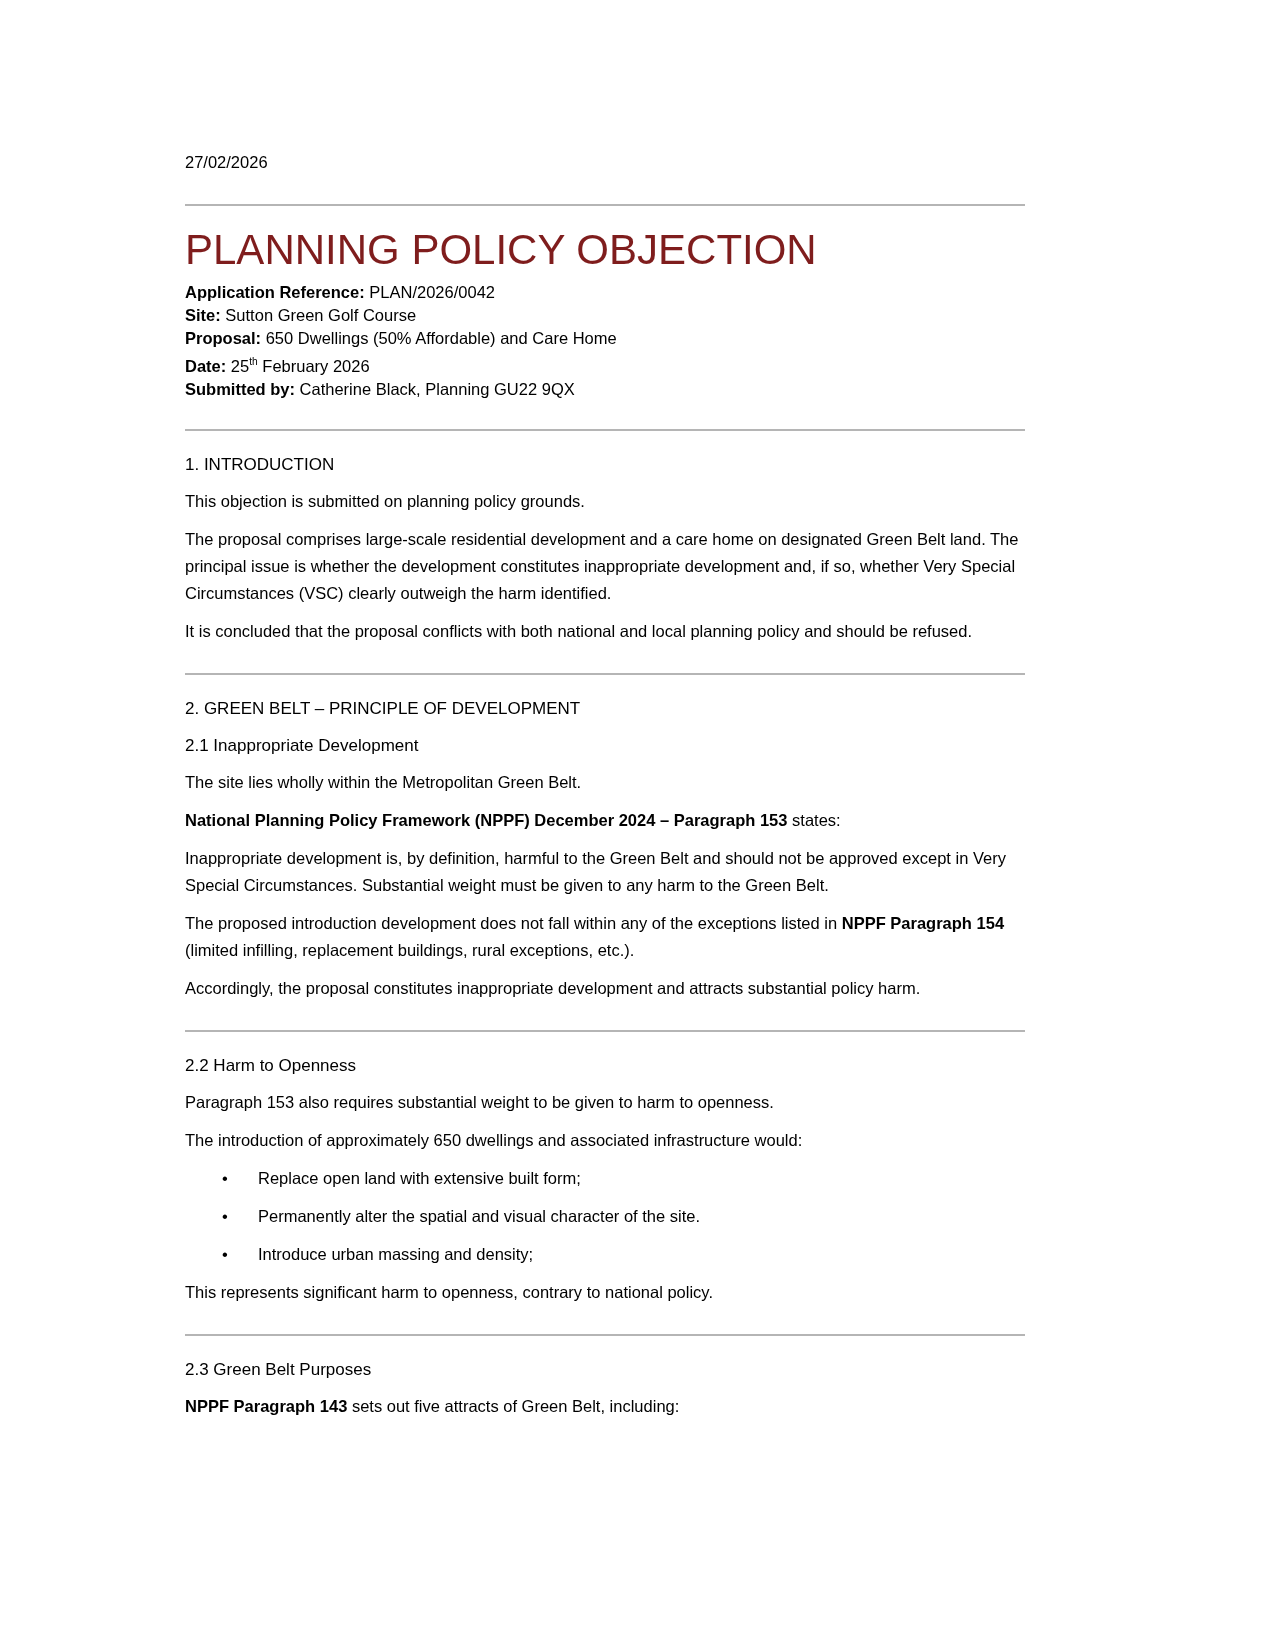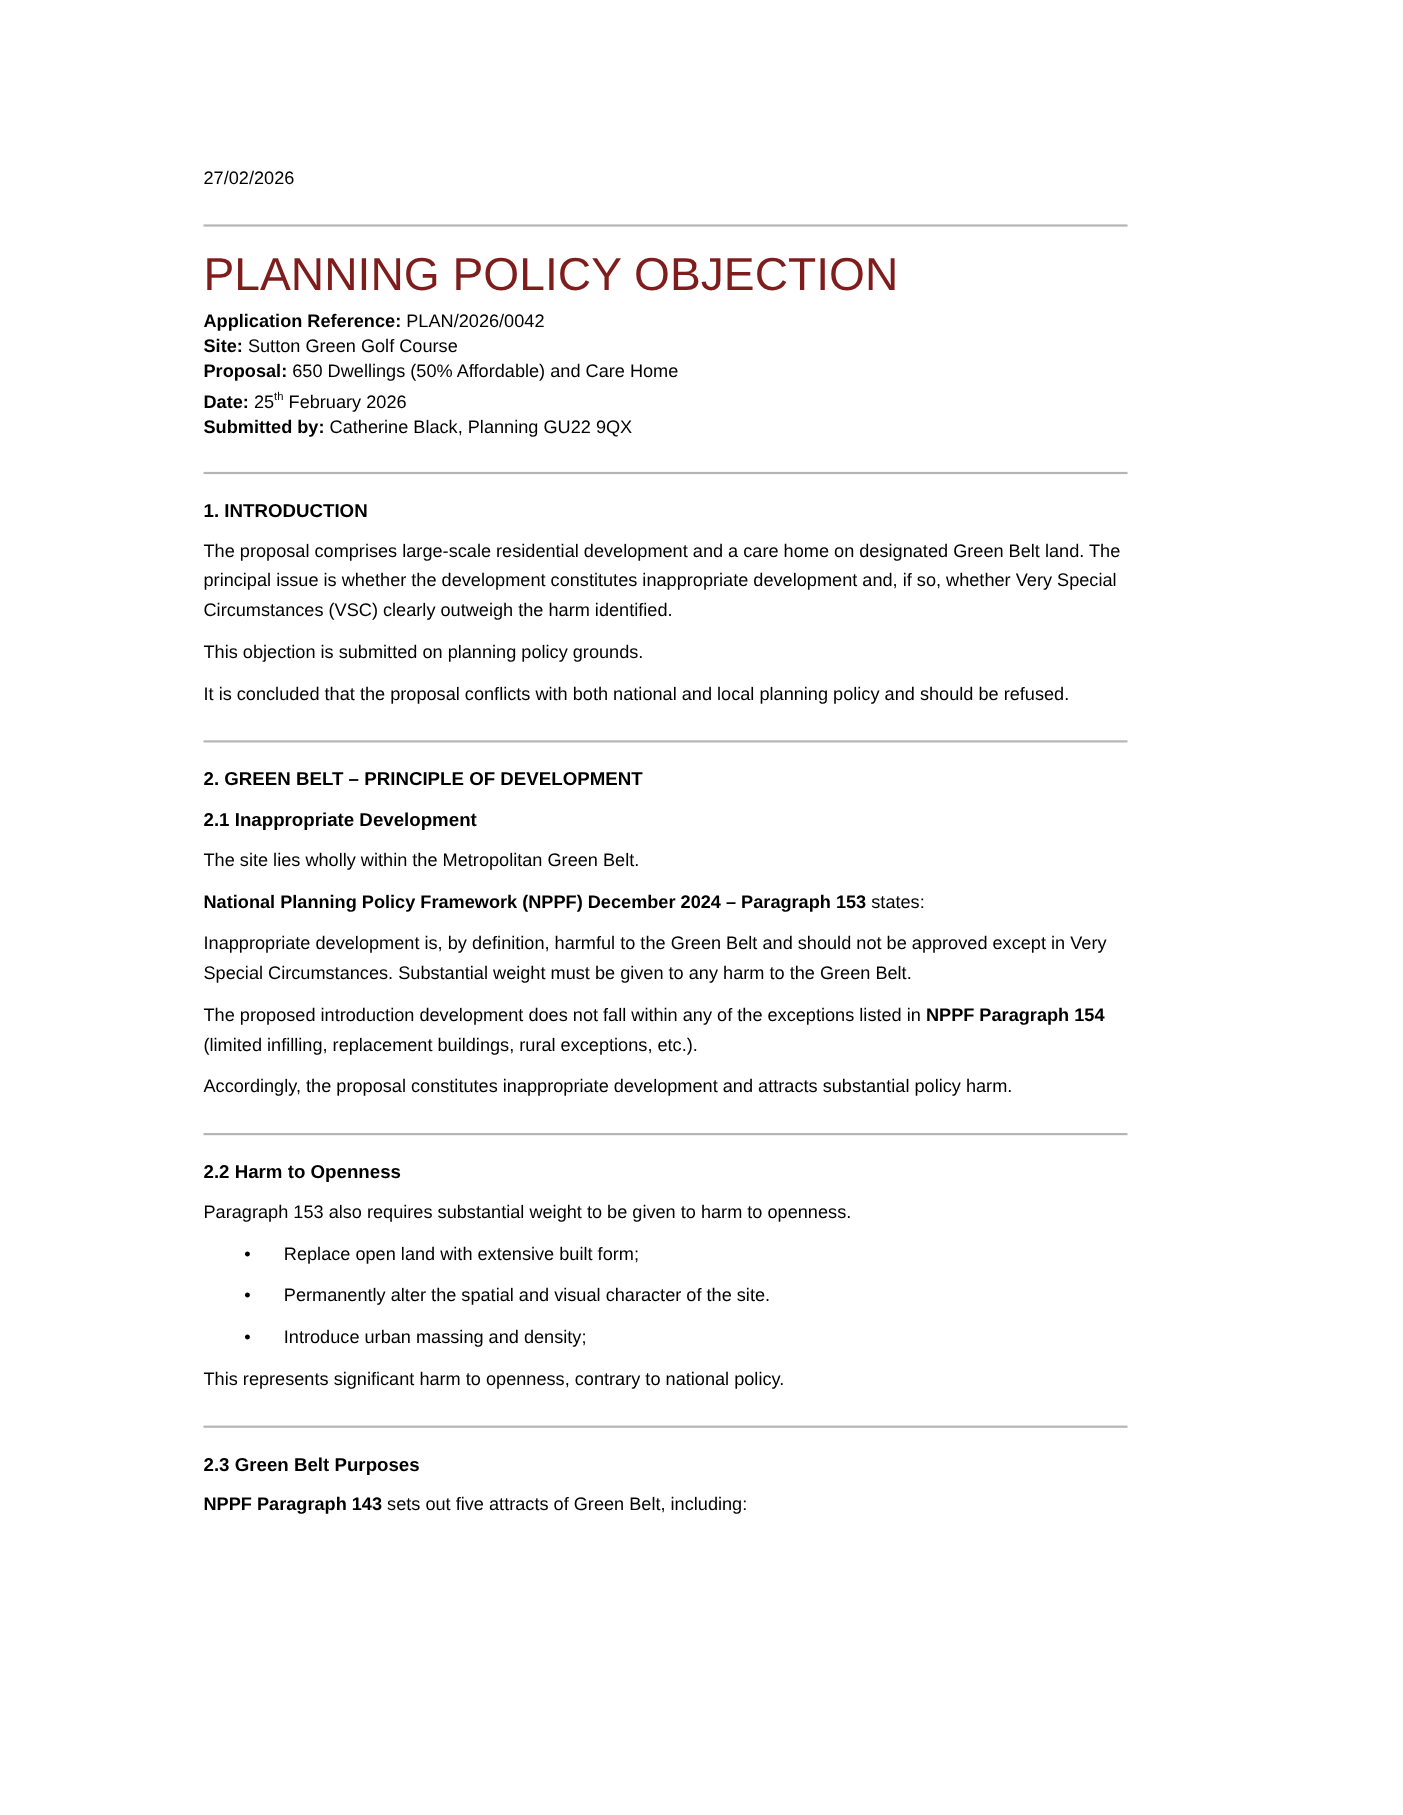--- a/index.html
+++ b/index.html
@@ -42,21 +42,21 @@
   }
   .meta {
     font-size: 16.5px;
     line-height: 23px;
     margin: 0;
   }
   .meta strong { font-weight: 700; }
   .section-heading,
   .sub-heading {
     font-size: 17px;
-    font-weight: 700;
+    font-weight: 400;
     line-height: 27px;
     margin: 0 0 10px 0;
   }
   .body-text {
     font-size: 16.5px;
     line-height: 27px;
     margin: 0 0 11px 0;
   }
   .body-text strong { font-weight: 700; }
   .bullet-list {
@@ -94,39 +94,40 @@
 
   <p class="meta"><strong>Application Reference:</strong><span> PLAN/2026/0042</span></p>
   <p class="meta"><strong>Site:</strong><span> Sutton Green Golf Course</span></p>
   <p class="meta"><strong>Proposal:</strong><span> 650 Dwellings (50% Affordable) and Care Home</span></p>
   <p class="meta"><strong>Date:</strong><span> 25</span><sup>th</sup><span> February 2026</span></p>
   <p class="meta"><strong>Submitted by:</strong><span> Catherine Black, Planning GU22 9QX</span></p>
 
   <hr class="rule">
 
   <h2 class="section-heading">1. INTRODUCTION</h2>
+  <p class="body-text">This objection is submitted on planning policy grounds.</p>
   <p class="body-text">The proposal comprises large-scale residential development and a care home on designated Green Belt land. The principal issue is whether the development constitutes inappropriate development and, if so, whether Very Special Circumstances (VSC) clearly outweigh the harm identified.</p>
-  <p class="body-text">This objection is submitted on planning policy grounds.</p>
   <p class="body-text">It is concluded that the proposal conflicts with both national and local planning policy and should be refused.</p>
 
   <hr class="rule">
 
   <h2 class="section-heading">2. GREEN BELT – PRINCIPLE OF DEVELOPMENT</h2>
 
   <h3 class="sub-heading">2.1 Inappropriate Development</h3>
   <p class="body-text">The site lies wholly within the Metropolitan Green Belt.</p>
   <p class="body-text"><strong>National Planning Policy Framework (NPPF) December 2024 – Paragraph 153</strong><span> states:</span></p>
   <p class="body-text">Inappropriate development is, by definition, harmful to the Green Belt and should not be approved except in Very Special Circumstances. Substantial weight must be given to any harm to the Green Belt.</p>
   <p class="body-text"><span>The proposed introduction development does not fall within any of the exceptions listed in </span><strong>NPPF Paragraph 154</strong><span> (limited infilling, replacement buildings, rural exceptions, etc.).</span></p>
   <p class="body-text">Accordingly, the proposal constitutes inappropriate development and attracts substantial policy harm.</p>
 
   <hr class="rule">
 
   <h3 class="sub-heading">2.2 Harm to Openness</h3>
   <p class="body-text">Paragraph 153 also requires substantial weight to be given to harm to openness.</p>
+  <p class="body-text">The introduction of approximately 650 dwellings and associated infrastructure would:</p>
   <ul class="bullet-list">
     <li>Replace open land with extensive built form;</li>
     <li>Permanently alter the spatial and visual character of the site.</li>
     <li>Introduce urban massing and density;</li>
   </ul>
   <p class="body-text">This represents significant harm to openness, contrary to national policy.</p>
 
   <hr class="rule">
 
   <h3 class="sub-heading">2.3 Green Belt Purposes</h3>

